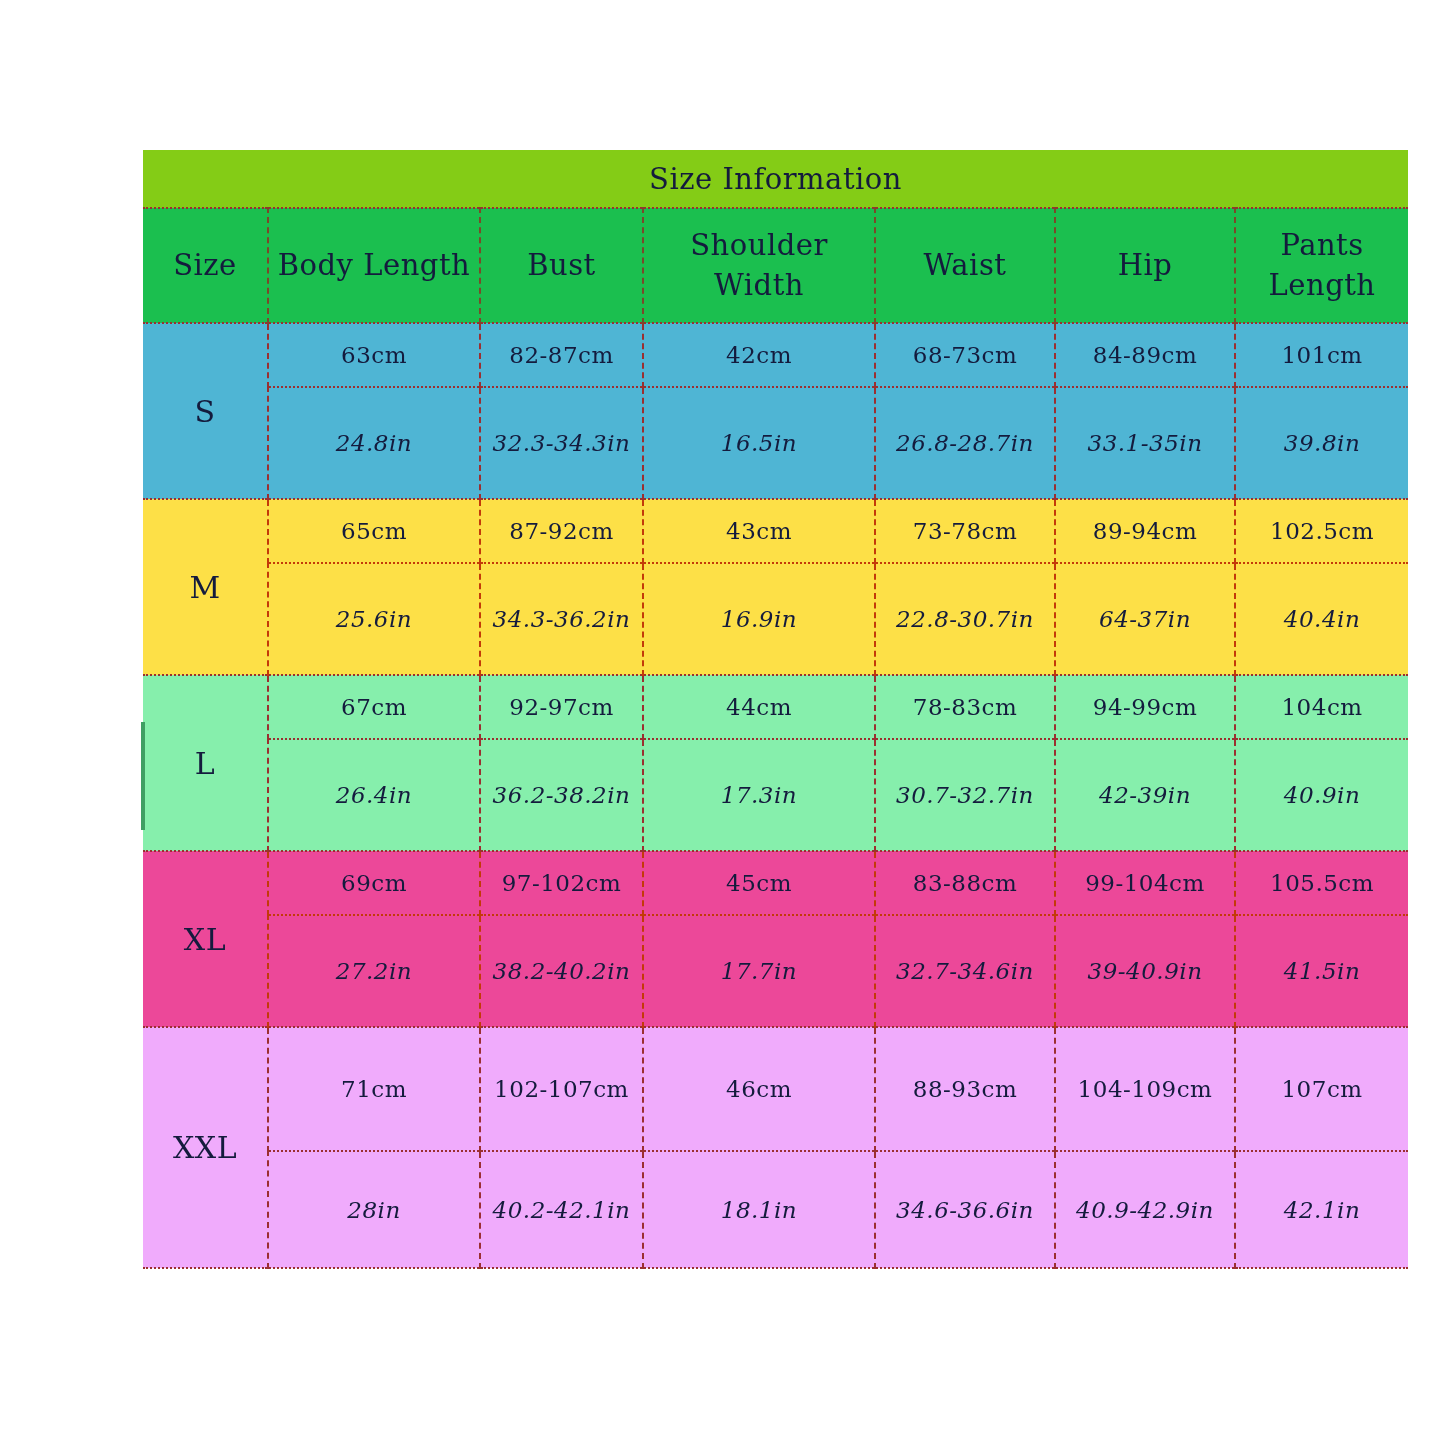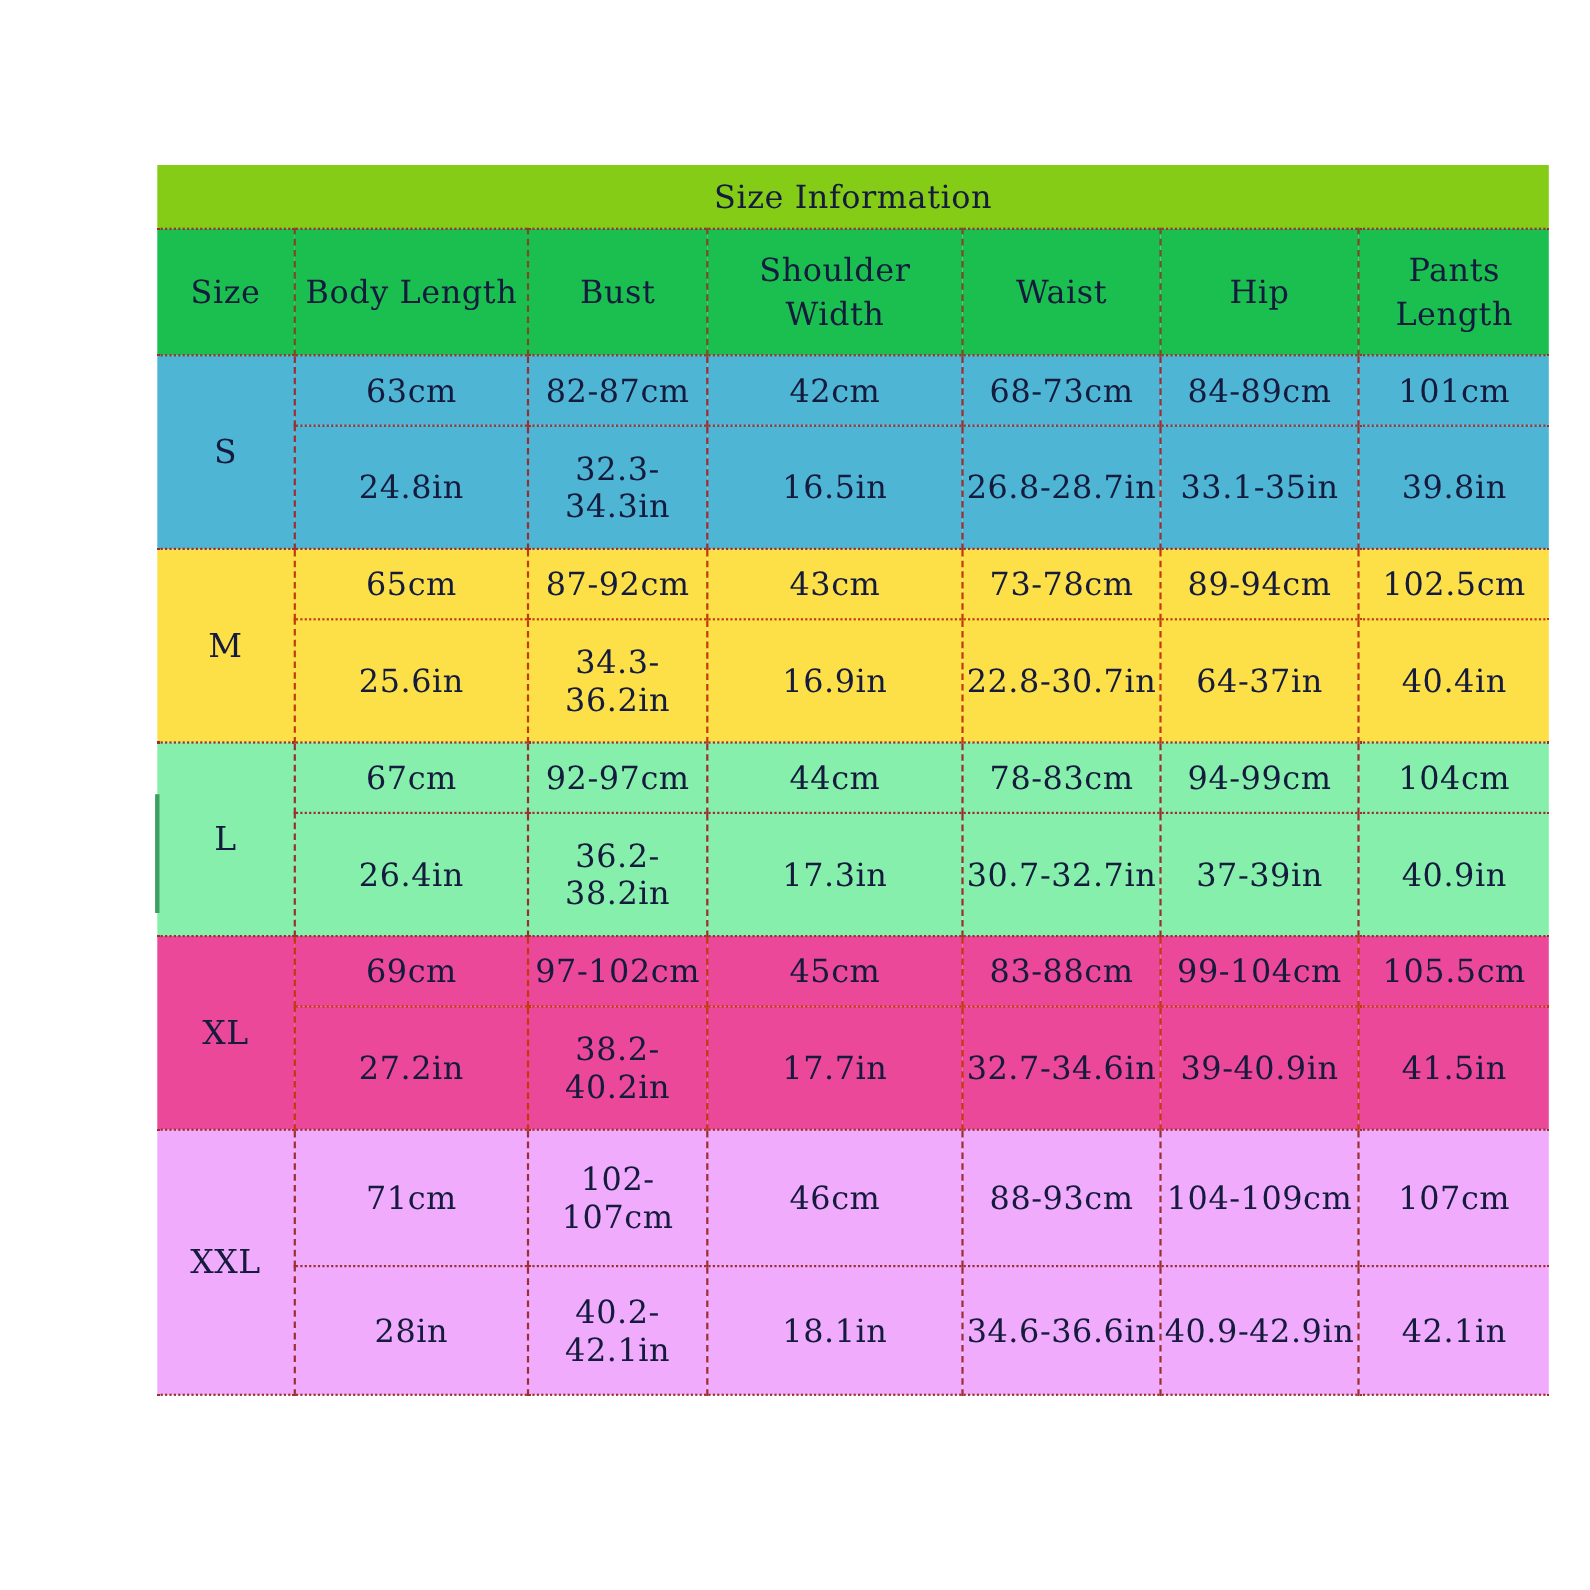--- a/index.html
+++ b/index.html
@@ -54,28 +54,29 @@
     font-size: 29px;
     line-height: 1.35;
     border-right: 2px dashed #7a4a2a;
     border-bottom: 2px dotted #9b2f30;
   }
   .head-cell.last { border-right: none; }
 
   
   .grp {
     border-bottom: 2px dotted #9b2f30;
+    font-style: italic;
   }
   .size-cell {
     font-size: 30px;
     border-right: 2px dashed #9b2f30;
     width: 125px;
   }
   .val-cell {
-    font-size: 29px;
+    font-size: 23px;
     border-right: 2px dashed #9b2f30;
   }
   .val-cell.last { border-right: none; }
   .val-cell.cm {
     border-bottom: 2px dotted #9b2f30;
   }
 
   
   .band-s  td { background: #4fb5d4; }
   .band-m  td { background: #fde047; }
@@ -177,21 +178,21 @@
         <td class="val-cell cm">44cm</td>
         <td class="val-cell cm">78-83cm</td>
         <td class="val-cell cm">94-99cm</td>
         <td class="val-cell cm last">104cm</td>
       </tr>
       <tr class="band-l grp">
         <td class="val-cell grp-end row-h-in">26.4in</td>
         <td class="val-cell grp-end">36.2-38.2in</td>
         <td class="val-cell grp-end">17.3in</td>
         <td class="val-cell grp-end">30.7-32.7in</td>
-        <td class="val-cell grp-end">37-39in</td>
+        <td class="val-cell grp-end">42-39in</td>
         <td class="val-cell grp-end last">40.9in</td>
       </tr>
 
       <tr class="band-xl">
         <td class="size-cell" rowspan="2">XL</td>
         <td class="val-cell cm row-h-cm">69cm</td>
         <td class="val-cell cm">97-102cm</td>
         <td class="val-cell cm">45cm</td>
         <td class="val-cell cm">83-88cm</td>
         <td class="val-cell cm">99-104cm</td>

